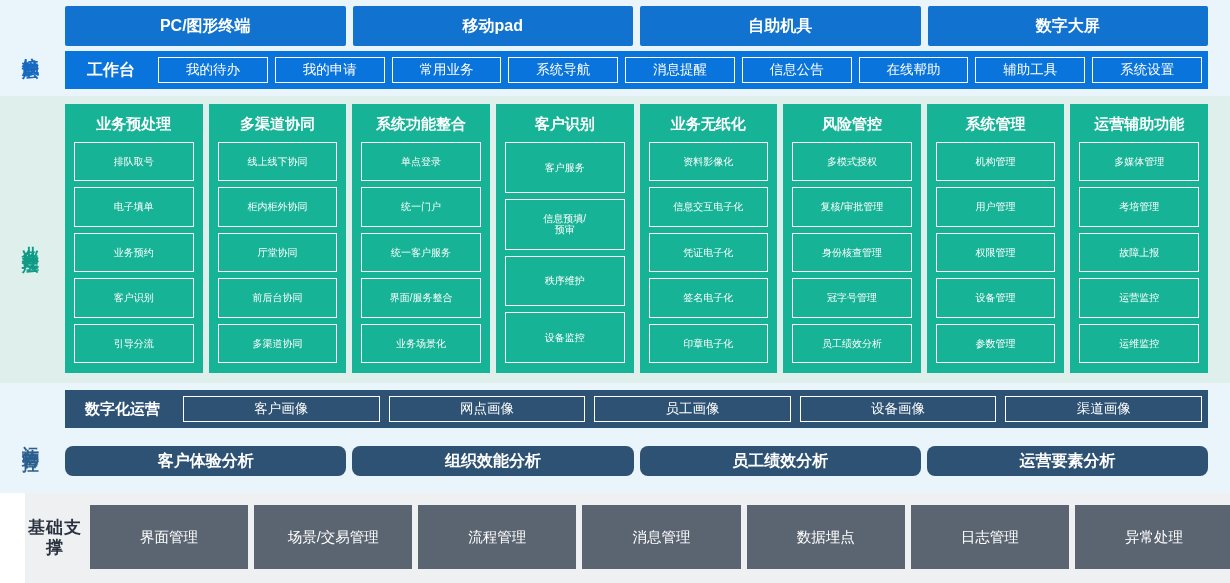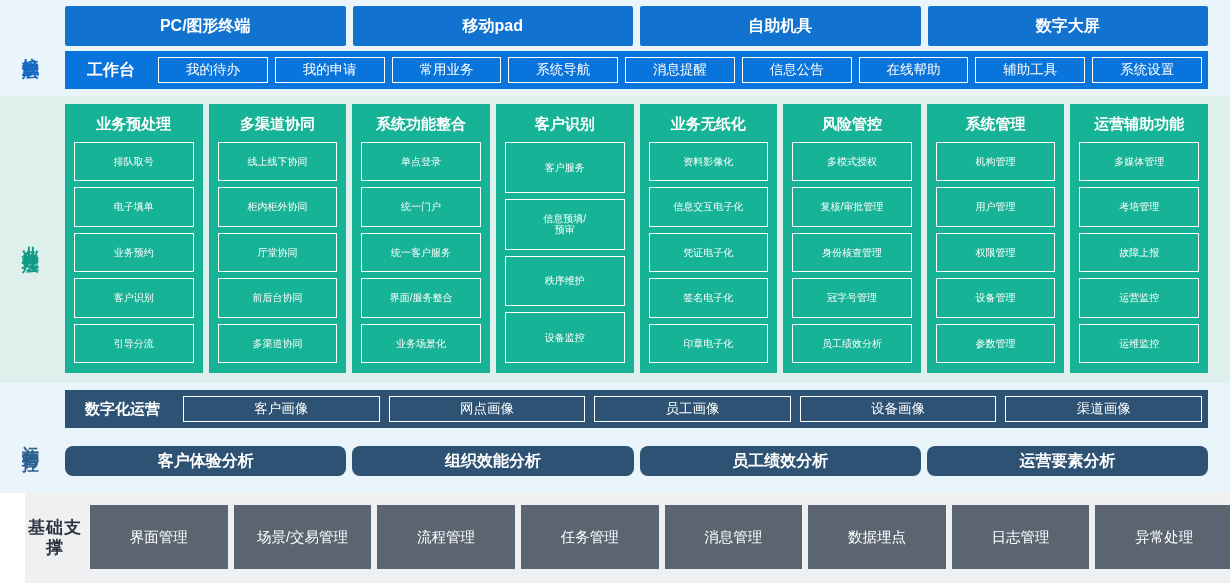--- a/index.html
+++ b/index.html
@@ -262,21 +262,20 @@
 
   <section class="band" id="band-base">
     <div class="band-label">
       <span class="vtxt">基础支撑</span>
     </div>
     <div class="band-body">
       <div class="base-row">
         <div class="base-chip">界面管理</div>
         <div class="base-chip">场景/交易管理</div>
         <div class="base-chip">流程管理</div>
-        <div class="base-chip">任务管理</div>
         <div class="base-chip">消息管理</div>
         <div class="base-chip">数据埋点</div>
         <div class="base-chip">日志管理</div>
         <div class="base-chip">异常处理</div>
       </div>
     </div>
   </section>
 
 </div>
 

